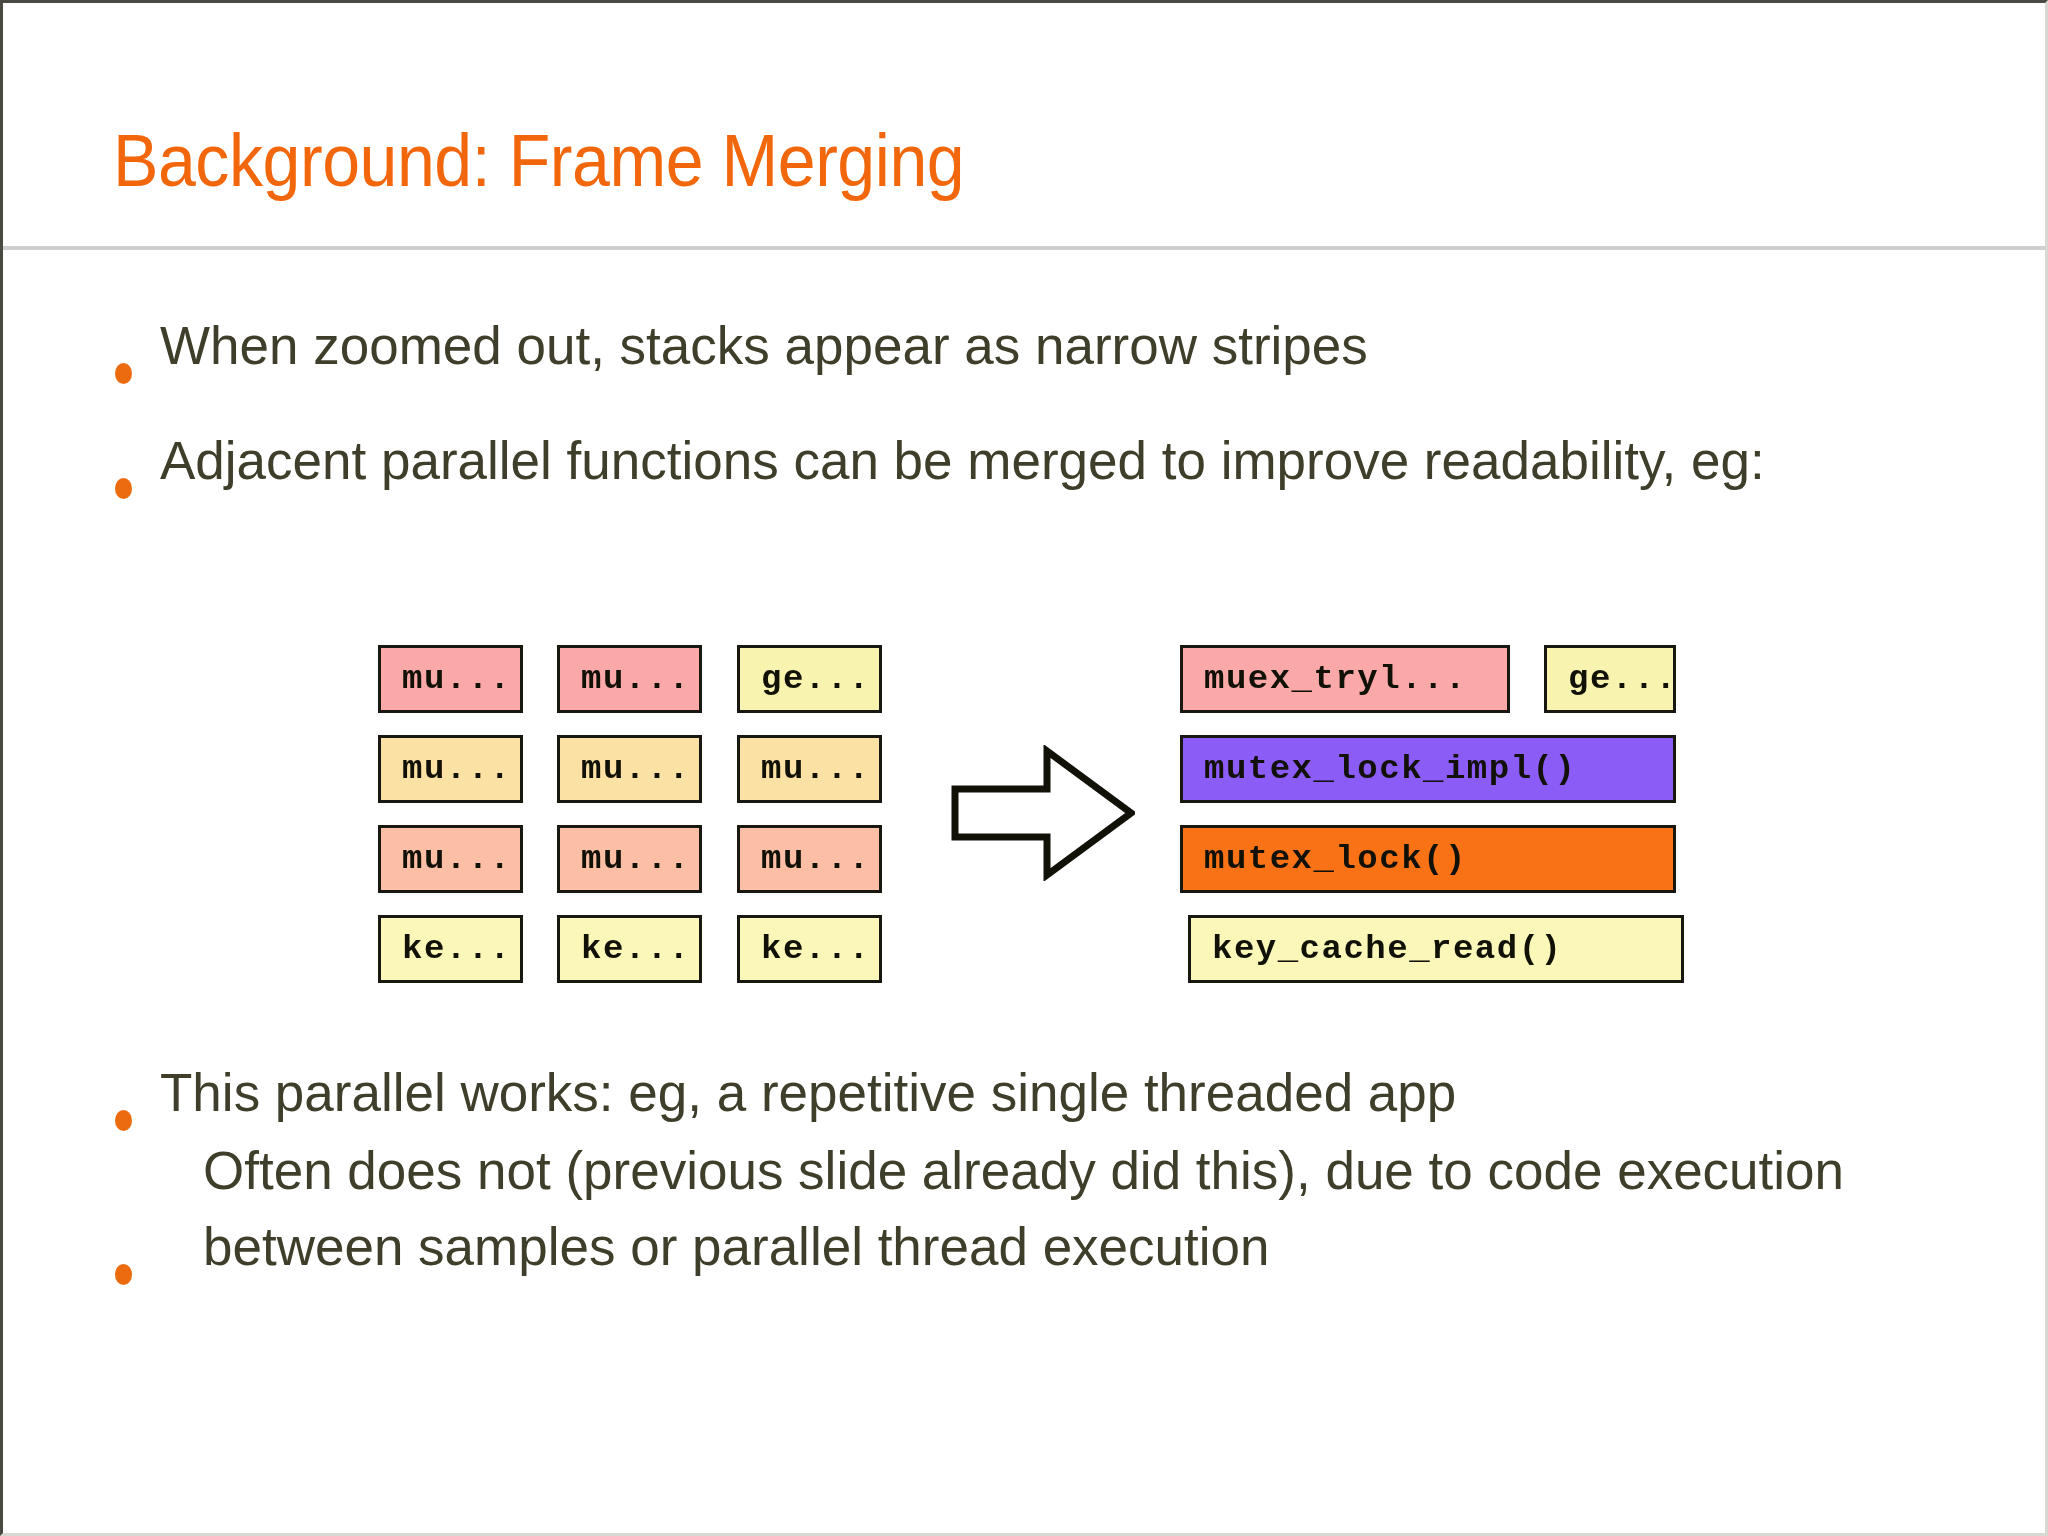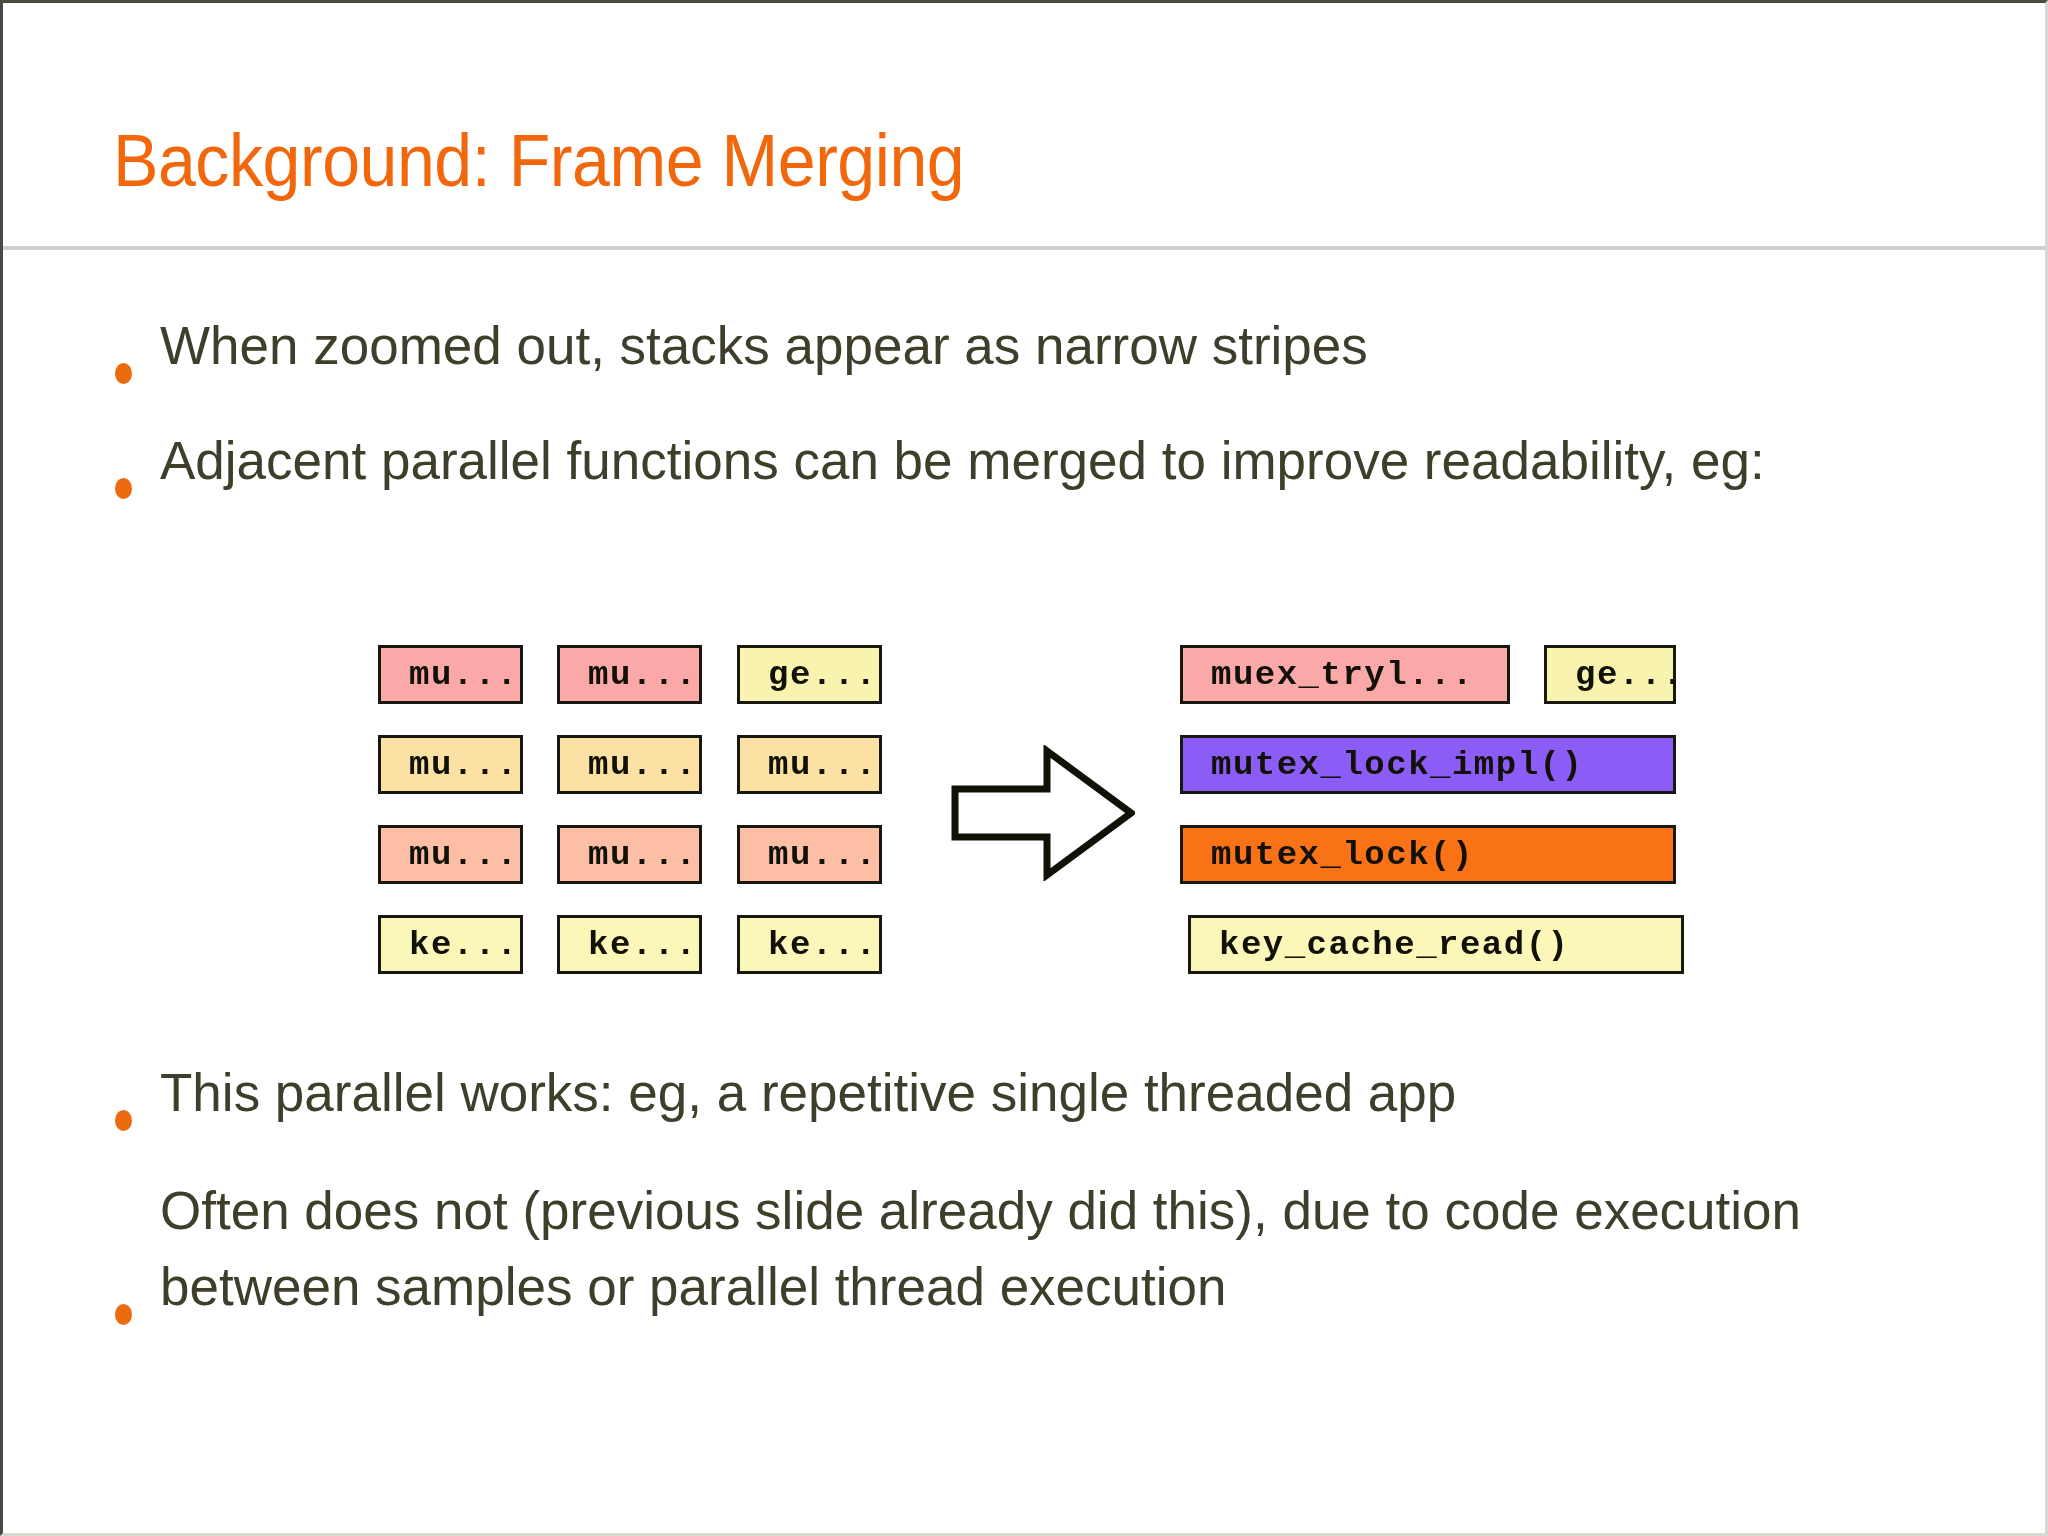--- a/index.html
+++ b/index.html
@@ -69,21 +69,21 @@
     font-family: "Liberation Sans", sans-serif;
     font-size: 53px;
     line-height: 76px;
     color: #3E3E2B;
     max-width: 1760px;
   }
 
   #bullet-1 { left: 112px; top: 305px; }
   #bullet-2 { left: 112px; top: 420px; }
   #bullet-3 { left: 112px; top: 1052px; }
-  #bullet-4 { left: 112px; top: 1170px; }
+  #bullet-4 { left: 112px; top: 1130px; gap: 43px; }
 
   
   .diagram {
     position: absolute;
     left: 0;
     top: 0;
     width: 2048px;
     height: 1536px;
     pointer-events: none;
   }
@@ -91,23 +91,23 @@
   .fbox {
     position: absolute;
     box-sizing: border-box;
     border: 3px solid #181810;
     font-family: "Liberation Mono", monospace;
     font-weight: bold;
     font-size: 34px;
     color: #111108;
     display: flex;
     align-items: center;
-    padding-left: 28px;
+    padding-left: 21px;
     letter-spacing: 1.5px;
-    height: 59px;
+    height: 68px;
     pointer-events: auto;
   }
 
   
   .col-0 { left: 375px; width: 145px; }
   .col-1 { left: 554px; width: 145px; }
   .col-2 { left: 734px; width: 145px; }
 
   .row-0 { top: 642px; }
   .row-1 { top: 732px; }

